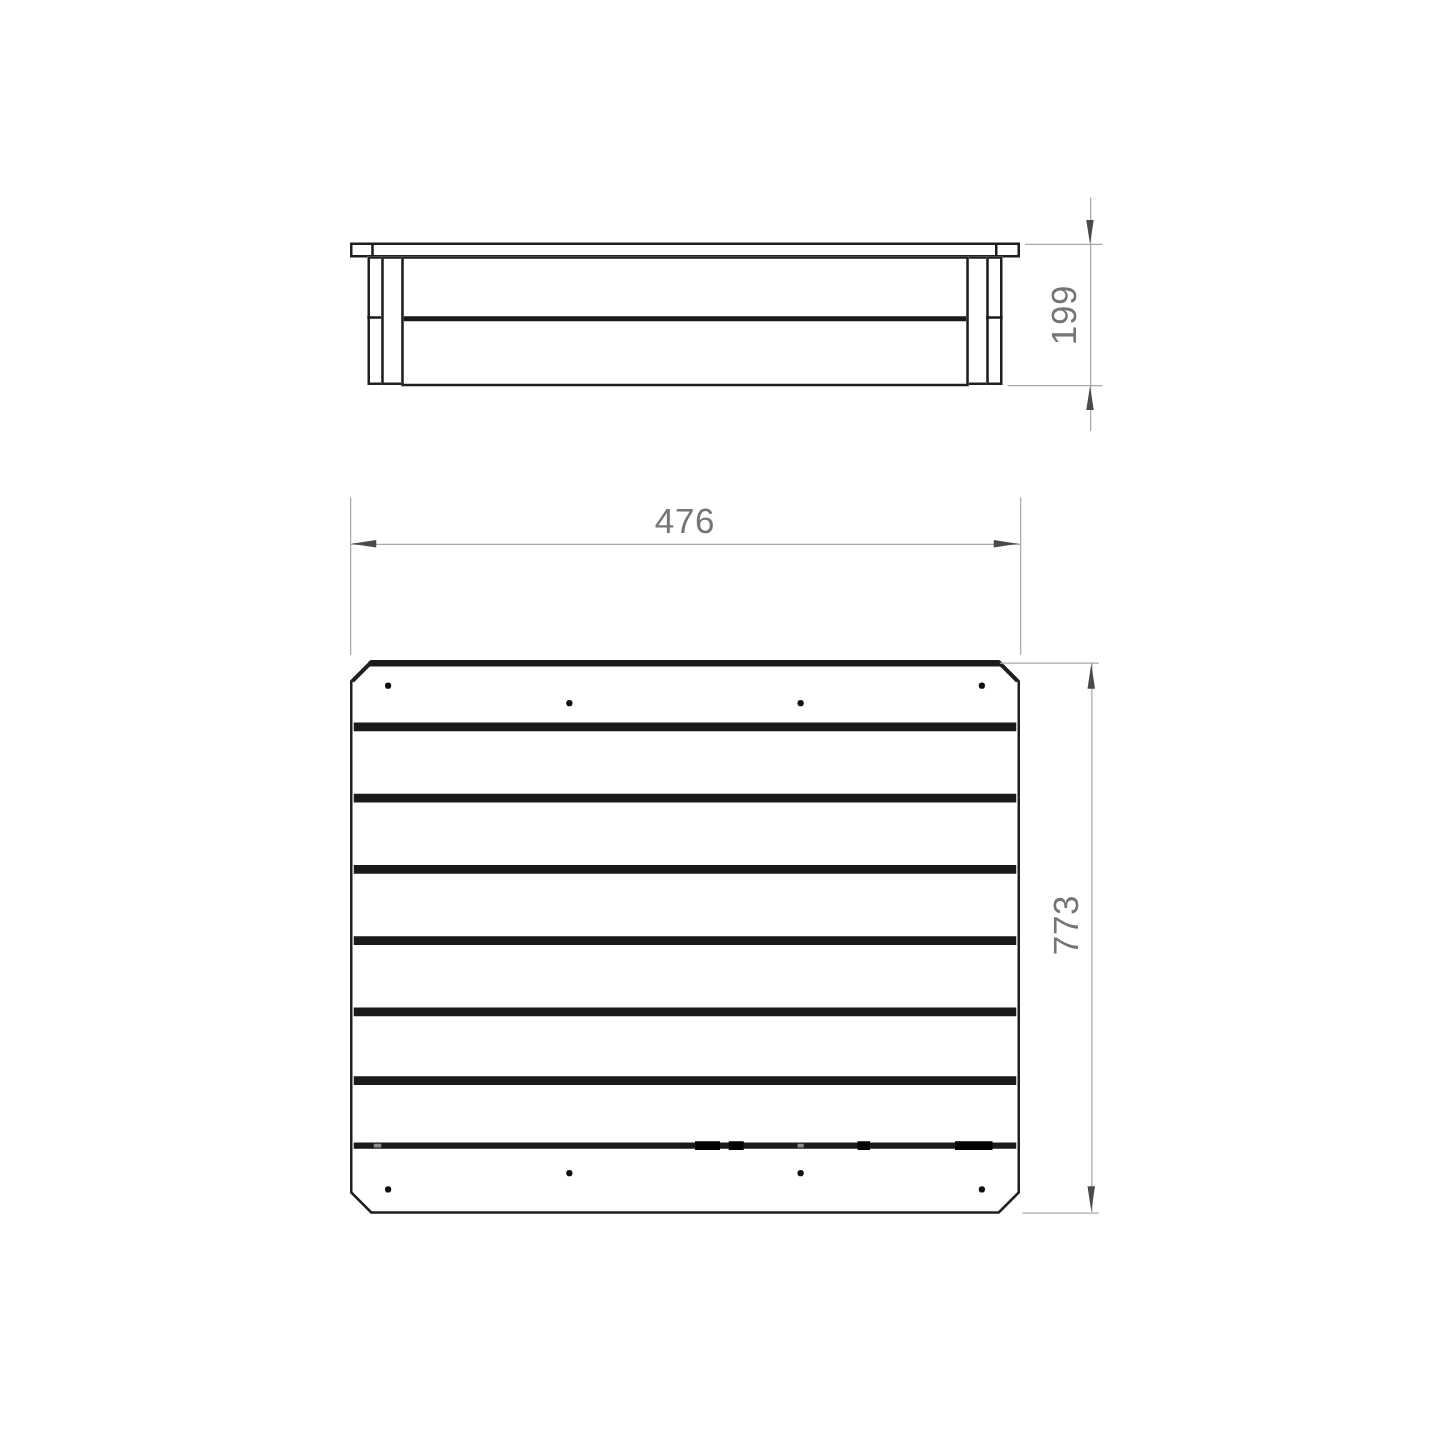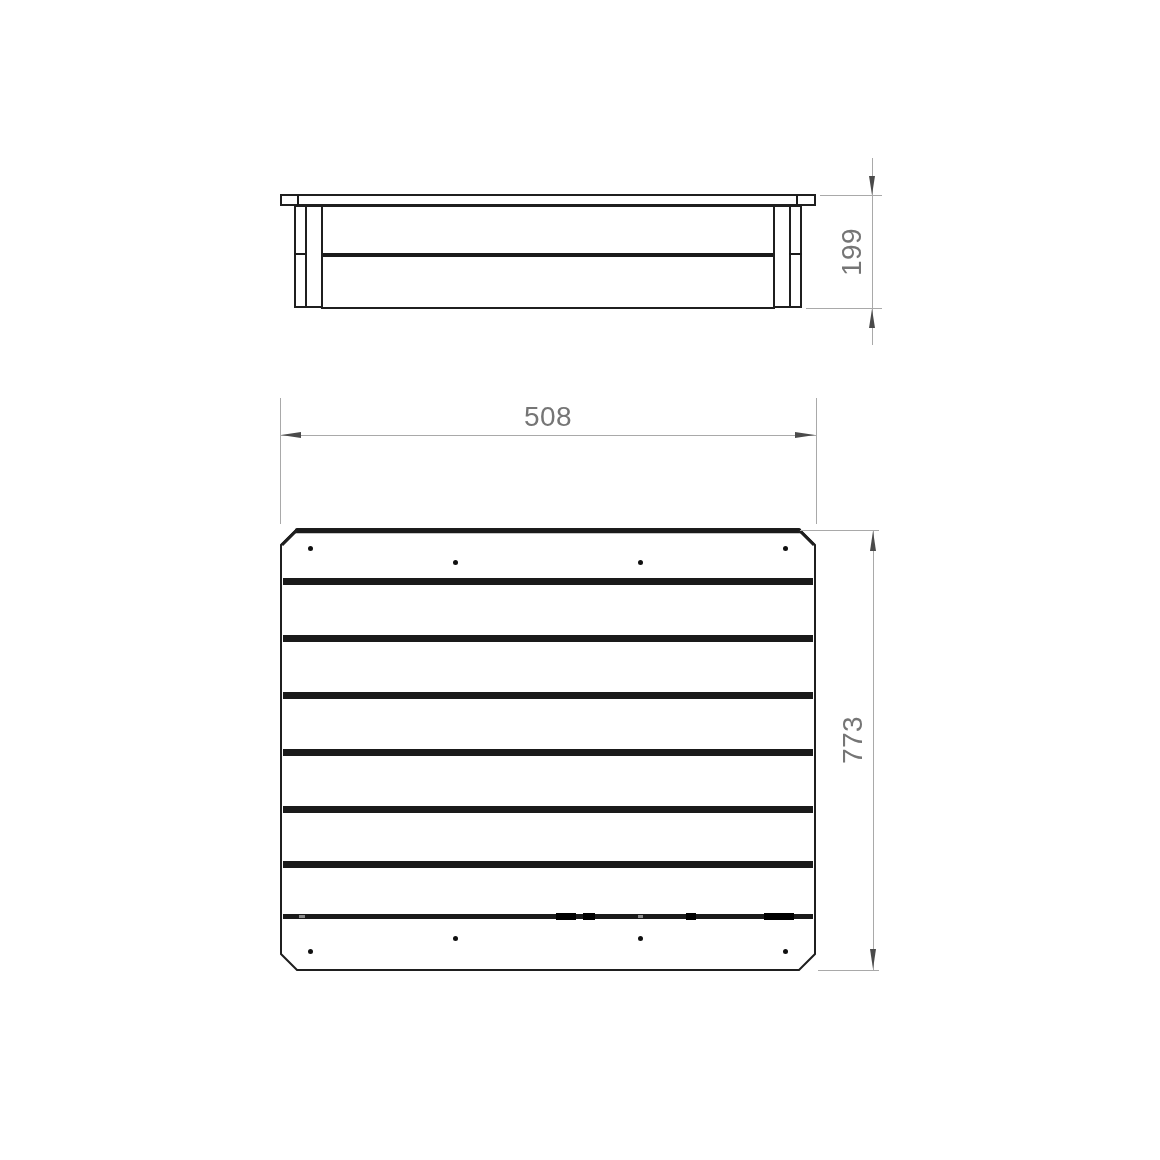--- a/index.html
+++ b/index.html
@@ -86,21 +86,21 @@
     <div class="dot" style="left:452.5px;top:575.5px;"></div>
     <div class="dot" style="left:637.5px;top:575.5px;"></div>
     <div class="dot" style="left:782.5px;top:588.5px;"></div>
 
     <div>
       <div class="dim" style="left:280px;top:38px;width:1.3px;height:126px;"></div>
       <div class="dim" style="left:815.5px;top:38px;width:1.3px;height:126px;"></div>
       <div class="dim" style="left:280px;top:75px;width:536px;height:1.3px;"></div>
       <div class="arr" style="left:281px;top:72.2px;border-top:3.5px solid transparent;border-bottom:3.5px solid transparent;border-right:20px solid #4a4a4a;"></div>
       <div class="arr" style="left:795px;top:72.2px;border-top:3.5px solid transparent;border-bottom:3.5px solid transparent;border-left:20px solid #4a4a4a;"></div>
-      <div class="dimtxt ctr" style="left:548px;top:57px;">508</div>
+      <div class="dimtxt ctr" style="left:548px;top:57px;">476</div>
     </div>
 
     <div>
       <div class="dim" style="left:800px;top:169.5px;width:79px;height:1.3px;"></div>
       <div class="dim" style="left:818px;top:610px;width:61px;height:1.3px;"></div>
       <div class="dim" style="left:872.5px;top:170px;width:1.3px;height:440px;"></div>
       <div class="arr" style="left:869.5px;top:171px;border-left:3.5px solid transparent;border-right:3.5px solid transparent;border-bottom:20px solid #4a4a4a;"></div>
       <div class="arr" style="left:869.5px;top:589px;border-left:3.5px solid transparent;border-right:3.5px solid transparent;border-top:20px solid #4a4a4a;"></div>
       <div class="dimtxt rot" style="left:853px;top:380px;">773</div>
     </div>

